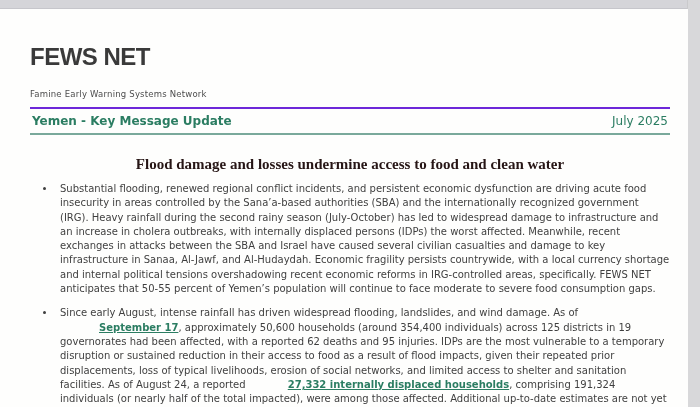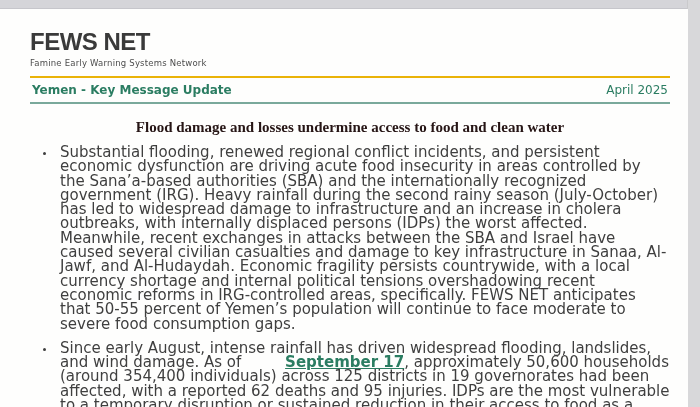--- a/index.html
+++ b/index.html
@@ -27,38 +27,38 @@
   }
   .page {
     position: absolute;
     top: 9px; left: 0;
     width: 688px; height: 398px;
     background: #fefefd;
   }
   .content {
     margin: 0 18px 0 30px;
   }
-  .masthead { padding-top: 21px; }
+  .masthead { padding-top: 36px; }
   .logo {
     font-family: "Liberation Sans", sans-serif;
     font-weight: bold;
     font-size: 24px;
     letter-spacing: -0.5px;
     color: #3a3a3a;
     line-height: 1.0;
   }
   .tagline {
     font-size: 8.5px;
     color: #4d4d4d;
-    margin-top: 4px;
+    margin-top: 20px;
     letter-spacing: 0.2px;
   }
   .report-bar {
     margin-top: 8px;
-    border-top: 2px solid #eab308;
+    border-top: 2px solid #6d28d9;
     border-bottom: 2px solid #7aa99b;
     padding: 5px 2px 5px 2px;
     display: flex;
     justify-content: space-between;
     align-items: baseline;
   }
   .report-title {
     color: #2b7d62;
     font-size: 12px;
     font-weight: bold;
@@ -67,36 +67,36 @@
     color: #2b7d62;
     font-size: 12px;
     font-weight: normal;
   }
   .headline {
     font-family: "Liberation Serif", "DejaVu Serif", serif;
     font-size: 15px;
     font-weight: bold;
     color: #261515;
     text-align: center;
-    margin: 15px 0 0 0;
+    margin: 21px 0 0 0;
   }
   .section-heading {
     font-family: "Liberation Serif", "DejaVu Serif", serif;
     font-size: 14px;
     font-weight: bold;
     color: #1c1c1c;
     margin: 20px 0 0 0;
   }
   ul.key-messages {
     margin: 9px 0 0 0;
     padding: 0 0 0 26px;
     list-style: disc outside;
   }
   ul.key-messages li {
-    font-size: 15px;
+    font-size: 10px;
     line-height: 14.3px;
     color: #3f3f3f;
     margin-bottom: 10px;
     padding-left: 4px;
   }
   ul.key-messages li::marker {
     color: #3f3f3f;
     font-size: 10px;
   }
   a.doc-link {
@@ -115,21 +115,21 @@
 <div class="page">
   <div class="content">
 
     <div class="masthead">
       <div class="logo">FEWS NET</div>
       <div class="tagline">Famine Early Warning Systems Network</div>
     </div>
 
     <div class="report-bar">
       <span class="report-title">Yemen - Key Message Update</span>
-      <span class="report-date">April 2025</span>
+      <span class="report-date">July 2025</span>
     </div>
 
     <div class="headline">Flood damage and losses undermine access to food and clean water</div>
 
 
     <ul class="key-messages">
         <li>Substantial flooding, renewed regional conflict incidents, and persistent economic dysfunction are driving acute food insecurity in areas controlled by the Sana’a-based authorities (SBA) and the internationally recognized government (IRG). Heavy rainfall during the second rainy season (July-October) has led to widespread damage to infrastructure and an increase in cholera outbreaks, with internally displaced persons (IDPs) the worst affected. Meanwhile, recent exchanges in attacks between the SBA and Israel have caused several civilian casualties and damage to key infrastructure in Sanaa, Al-Jawf, and Al-Hudaydah. Economic fragility persists countrywide, with a local currency shortage and internal political tensions overshadowing recent economic reforms in IRG-controlled areas, specifically. FEWS NET anticipates that 50-55 percent of Yemen’s population will continue to face moderate to severe food consumption gaps.</li>
         <li>Since early August, intense rainfall has driven widespread flooding, landslides, and wind damage. As of <a class="doc-link" href="#">September 17</a>, approximately 50,600 households (around 354,400 individuals) across 125 districts in 19 governorates had been affected, with a reported 62 deaths and 95 injuries. IDPs are the most vulnerable to a temporary disruption or sustained reduction in their access to food as a result of flood impacts, given their repeated prior displacements, loss of typical livelihoods, erosion of social networks, and limited access to shelter and sanitation facilities. As of August 24, a reported <a class="doc-link" href="#">27,332 internally displaced households</a>, comprising 191,324 individuals (or nearly half of the total impacted), were among those affected. Additional up-to-date estimates are not yet available.</li>
       </ul>
 

